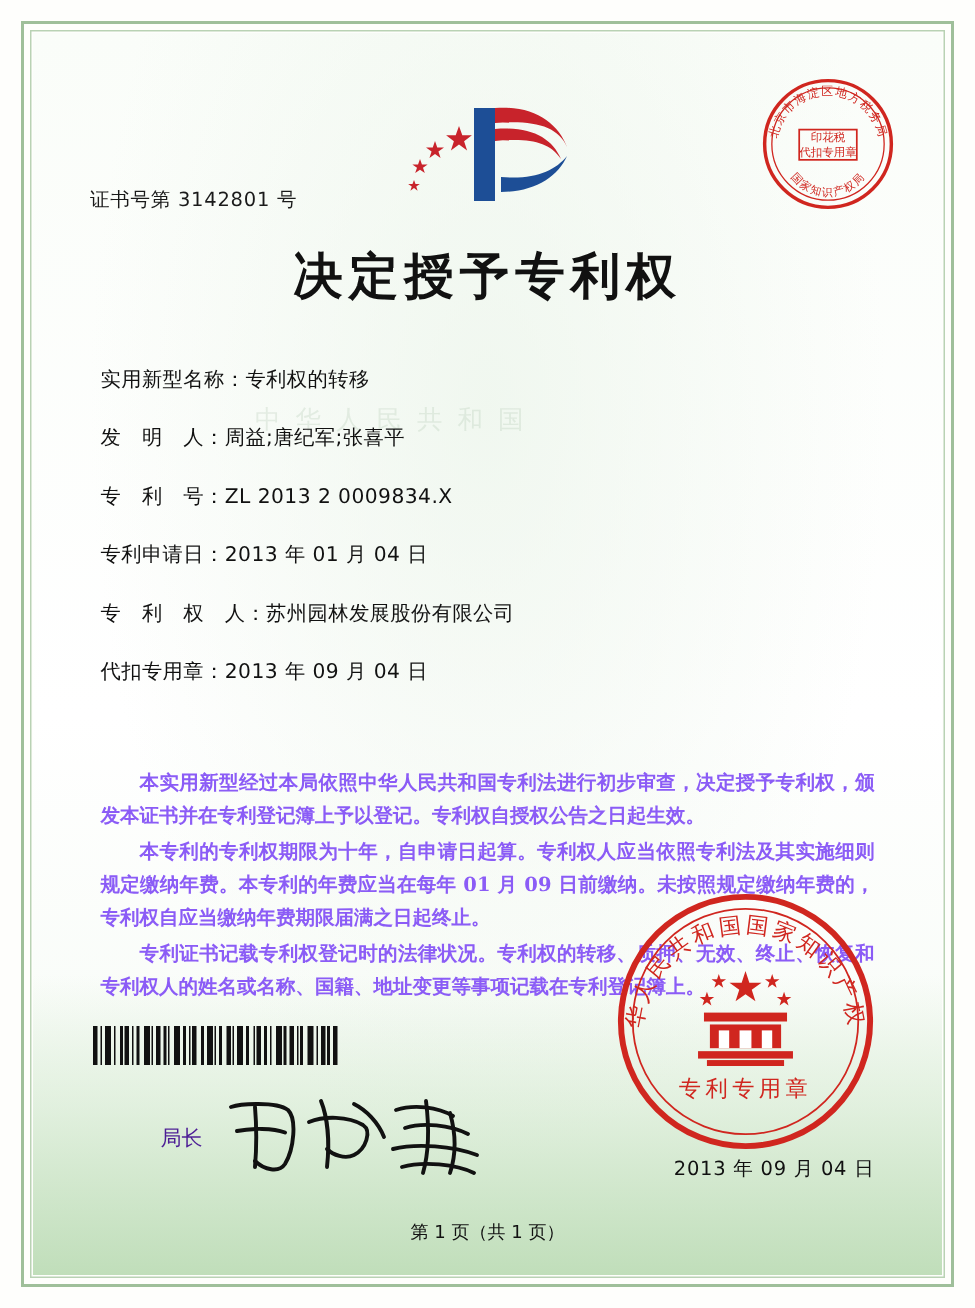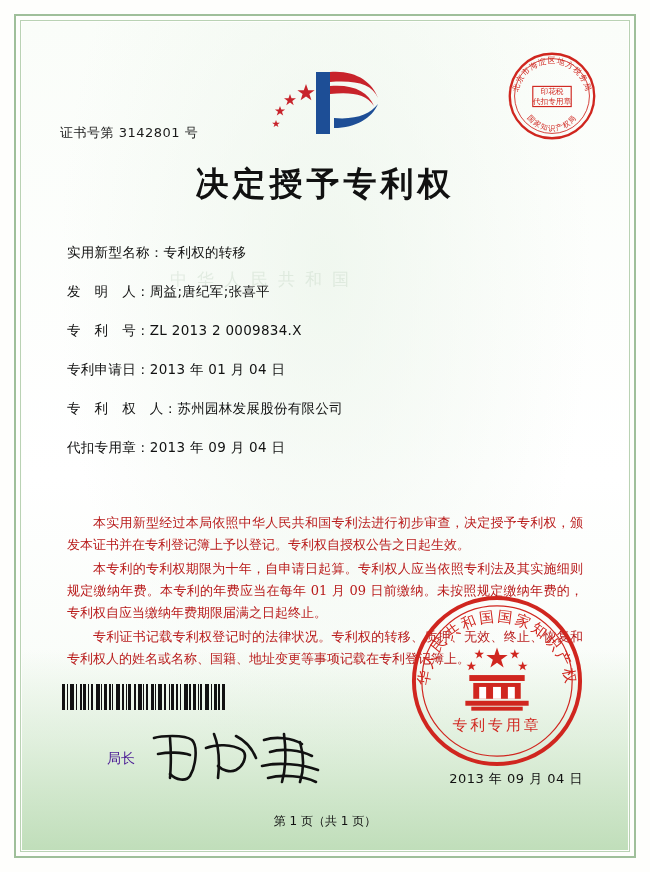--- a/index.html
+++ b/index.html
@@ -141,22 +141,23 @@
 
   
   .body-text {
     position: absolute;
     left: 45px;
     right: 45px;
     top: 490px;
     font-family: "DejaVu Serif", "Liberation Serif", serif;
     font-size: 13px;
     line-height: 22px;
-    color: #b91c1c;
+    color: #8b5cf6;
     text-align: justify;
+    font-weight: bold;
   }
   .body-text p {
     margin: 0 0 2px 0;
     text-indent: 26px;
   }
 
   
   .barcode {
     position: absolute;
     left: 40px;

